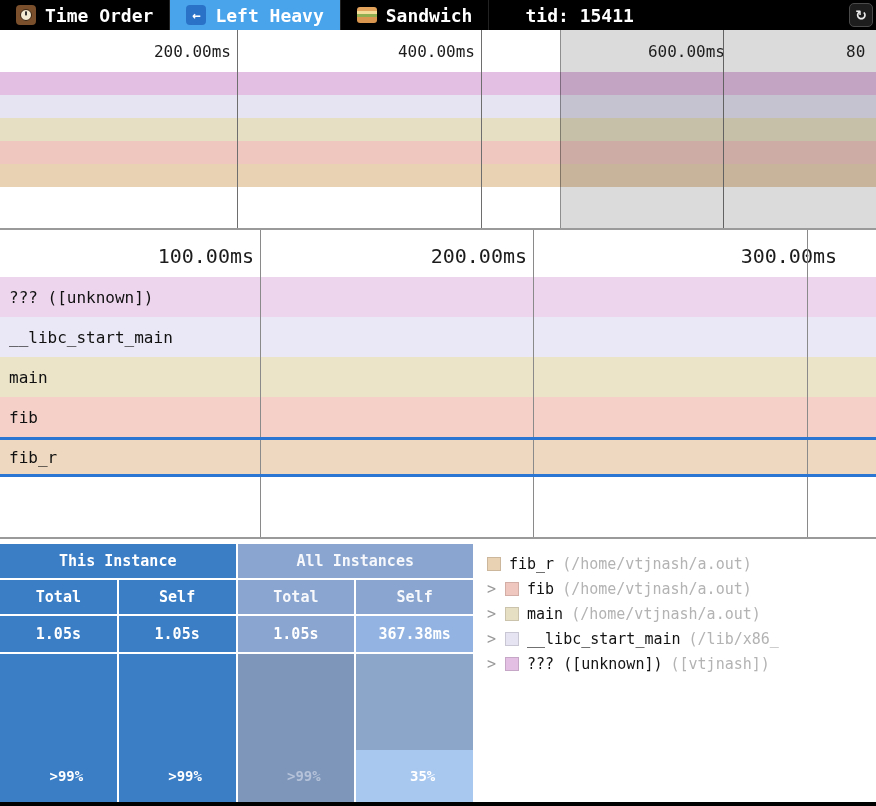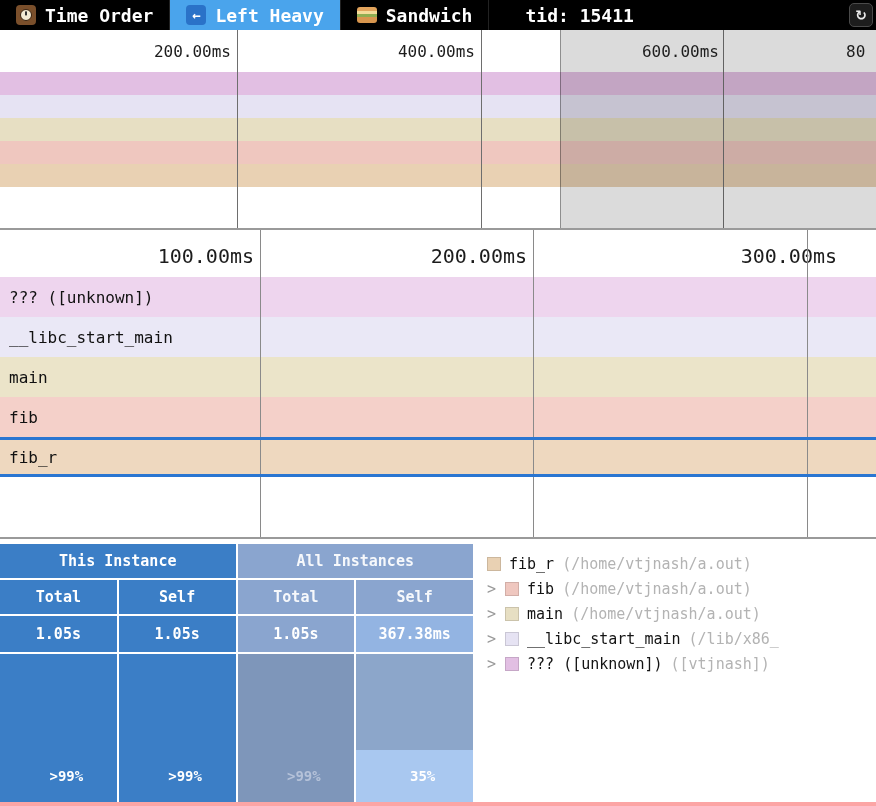--- a/index.html
+++ b/index.html
@@ -1,17 +1,17 @@
 <!DOCTYPE html>
 <html><head>
 <meta charset="utf-8">
 <style>
   * { margin:0; padding:0; box-sizing:border-box; }
   body { background:#fff; font-family:"DejaVu Sans Mono", monospace; }
-  .app { position:relative; width:876px; height:806px; overflow:hidden; background:#fca5a5; }
+  .app { position:relative; width:876px; height:806px; overflow:hidden; background:#000000; }
 
   
   .toolbar { height:30px; display:flex; align-items:stretch; background:#000; color:#fff;
              font-size:18px; font-weight:bold; }
   .tab { display:flex; align-items:center; gap:9px; padding:0 16px; cursor:pointer;
          border-right:1px solid #222; }
   .icon { display:inline-flex; align-items:center; justify-content:center; flex:none; }
   .clock { width:20px; height:20px; border-radius:4px; background:#7a4f2b; }
   .clock-face { width:12px; height:12px; border-radius:50%; background:#f3ead4;
                 border:1px solid #38220f; position:relative; }
@@ -24,21 +24,21 @@
   .tid { display:flex; align-items:center; margin-left:36px;text-align:right; }
   .right-icon { margin-left:auto; align-self:center; margin-right:3px; width:24px; height:24px;
                 border-radius:5px; background:#1d1d1d; border:1px solid #4a4a4a; color:#eaeaea;
                 display:flex; align-items:center; justify-content:center; font-size:14px;
                 font-family:"DejaVu Sans", sans-serif; cursor:pointer; }
 
   
   .minimap { position:relative; height:200px; border-bottom:2px solid #9a9a9a; background:#fff;
              overflow:hidden; cursor:pointer; }
   .mini-label { position:absolute; top:12px; text-align:right; font-size:16px; color:#1c1c1c; }
-  .ml1 { left:0; width:231px; } .ml2 { left:0; width:475px; } .ml3 { left:2px; width:717px; }
+  .ml1 { left:0; width:231px; } .ml2 { left:0; width:475px; } .ml3 { left:8px; width:717px; }
   .ml4 { left:846px; width:40px; text-align:left; overflow:hidden; white-space:nowrap; }
   .mini-gridline { position:absolute; top:0; bottom:0; width:1px; background:#6e6e6e; z-index:2; }
   .mg1 { left:237px; } .mg2 { left:481px; } .mg3 { left:723px; }
   .mini-bands { position:absolute; left:0; right:0; top:42px; }
   .mini-band { height:23px; width:100%; }
   .mini-overlay { position:absolute; left:560px; right:0; top:0; bottom:0;
                   background:rgba(40,40,40,0.17); border-left:1px solid rgba(0,0,0,0.35); z-index:3; }
 
   
   .chart { position:relative; height:309px; border-bottom:2px solid #9a9a9a; background:#fff; overflow:hidden; }

